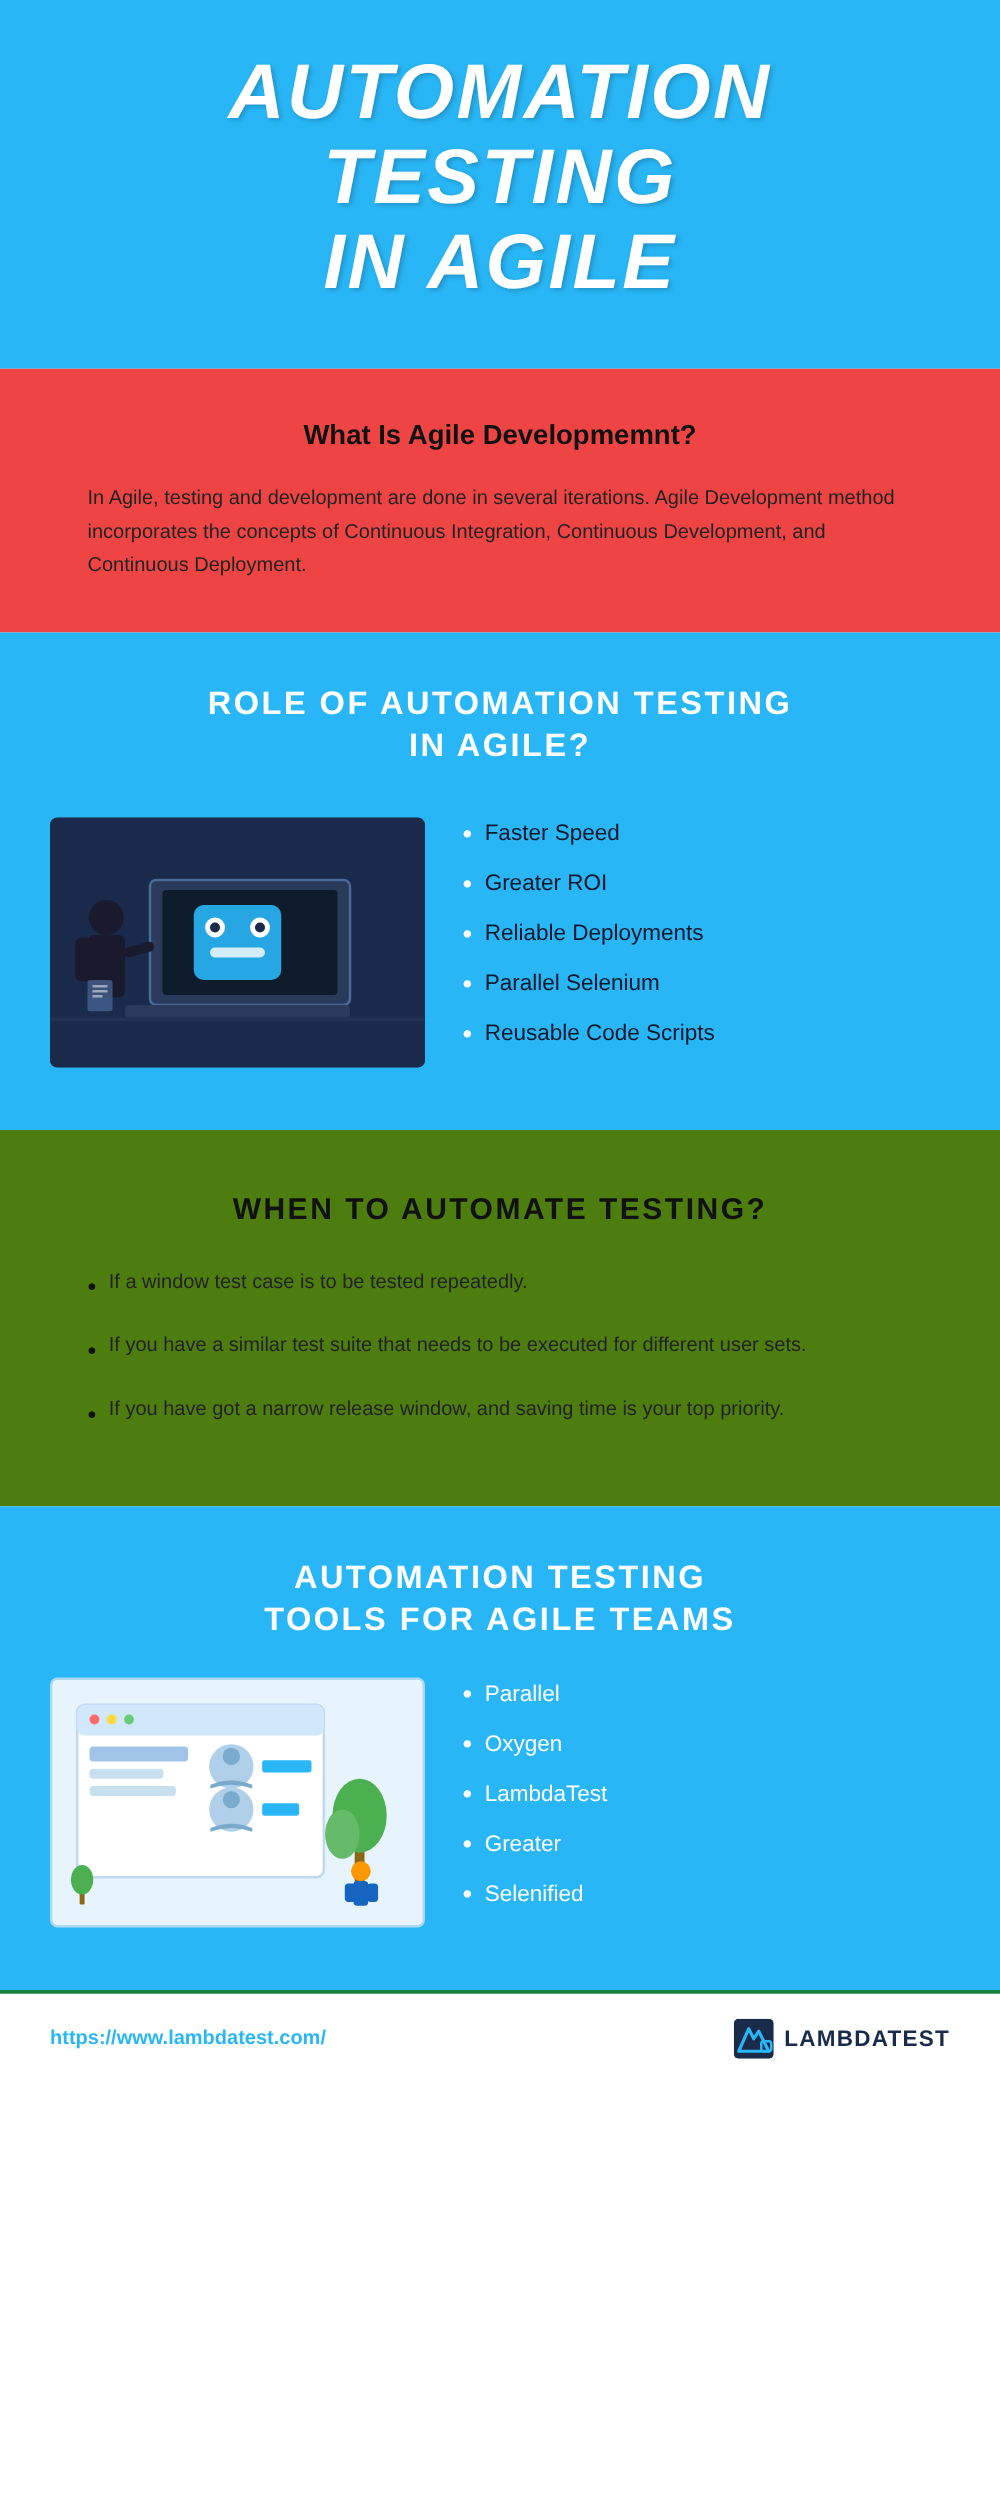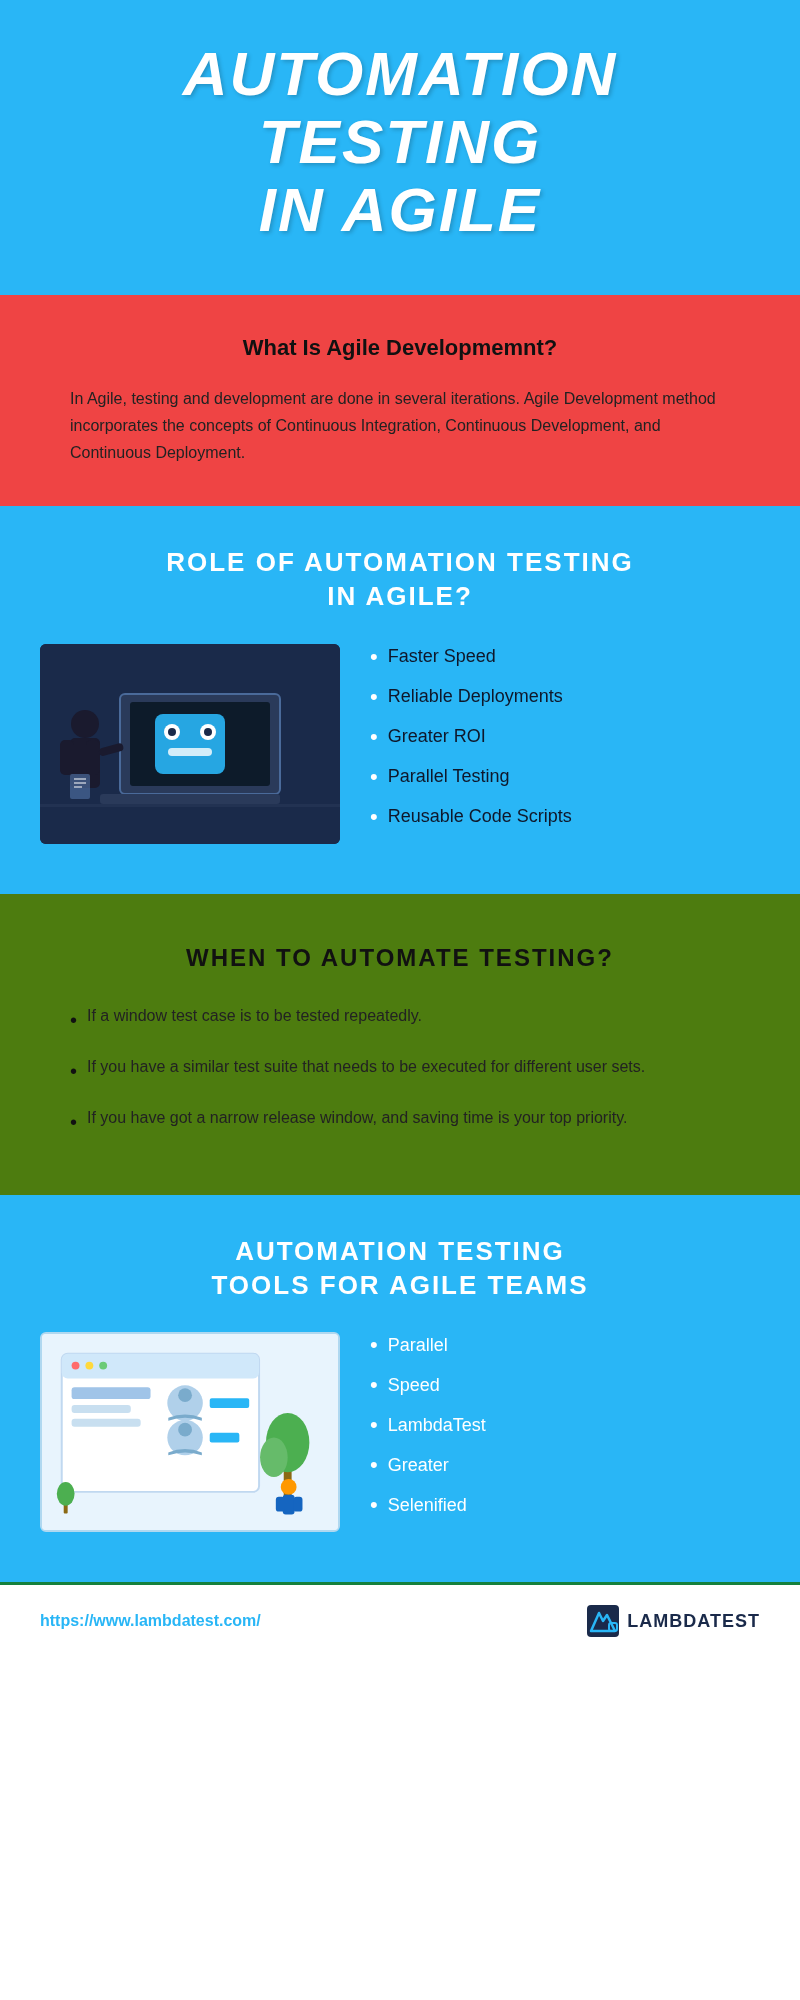--- a/index.html
+++ b/index.html
@@ -57,21 +57,21 @@
       padding: 40px 40px 50px;
     }
 
     .section-role h2 {
       text-align: center;
       font-size: 26px;
       font-weight: 900;
       color: #ffffff;
       text-transform: uppercase;
       letter-spacing: 2px;
-      margin-bottom: 30px;
+      margin-bottom: 40px;
       line-height: 1.3;
     }
 
     .role-content {
       display: flex;
       align-items: center;
       gap: 30px;
     }
 
     .role-illustration {
@@ -290,23 +290,23 @@
         <rect x="0" y="160" width="300" height="3" fill="#2a3a5a" opacity="0.5"></rect>
 
         <rect x="30" y="130" width="20" height="25" rx="2" fill="#4a6a9a" opacity="0.7"></rect>
         <rect x="34" y="134" width="12" height="2" fill="#ffffff" opacity="0.5"></rect>
         <rect x="34" y="138" width="12" height="2" fill="#ffffff" opacity="0.5"></rect>
         <rect x="34" y="142" width="8" height="2" fill="#ffffff" opacity="0.5"></rect>
       </svg>
     </div>
     <ul class="role-list">
       <li>Faster Speed</li>
+      <li>Greater ROI</li>
       <li>Reliable Deployments</li>
-      <li>Greater ROI</li>
-      <li>Parallel Testing</li>
+      <li>Parallel Selenium</li>
       <li>Reusable Code Scripts</li>
     </ul>
   </div>
 </div>
 
 <div class="section-when">
   <h2>WHEN TO AUTOMATE TESTING?</h2>
   <ul class="when-list">
     <li>If a window test case is to be tested repeatedly.</li>
     <li>If you have a similar test suite that needs to be executed for different user sets.</li>
@@ -353,21 +353,21 @@
         <rect x="244" y="163" width="12" height="20" rx="3" fill="#1565c0"></rect>
         <rect x="237" y="165" width="9" height="15" rx="3" fill="#1565c0"></rect>
         <rect x="255" y="165" width="9" height="15" rx="3" fill="#1565c0"></rect>
 
         <rect x="22" y="170" width="4" height="12" rx="1" fill="#8B6914"></rect>
         <ellipse cx="24" cy="162" rx="9" ry="12" fill="#4caf50"></ellipse>
       </svg>
     </div>
     <ul class="tools-list">
       <li>Parallel</li>
-      <li>Speed</li>
+      <li>Oxygen</li>
       <li>LambdaTest</li>
       <li>Greater</li>
       <li>Selenified</li>
     </ul>
   </div>
 </div>
 
 <div class="footer">
   <span class="footer-url">https://www.lambdatest.com/</span>
   <div class="footer-logo">

